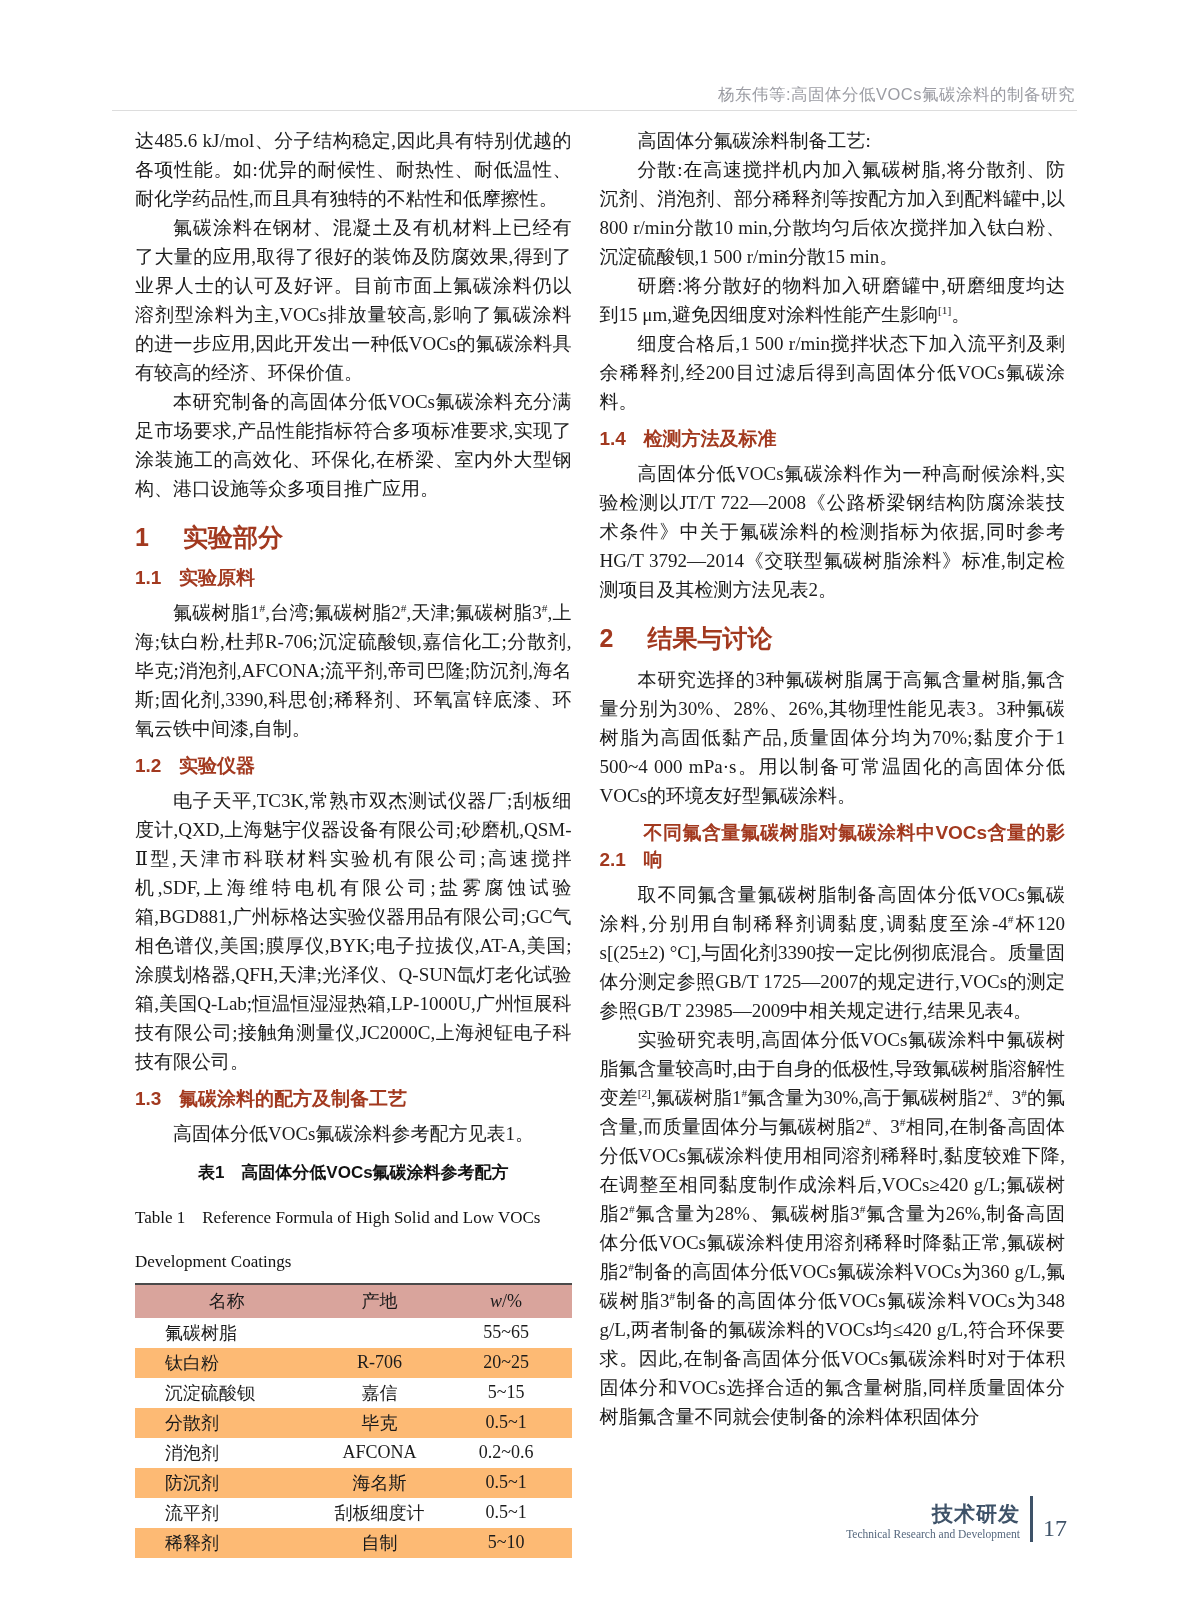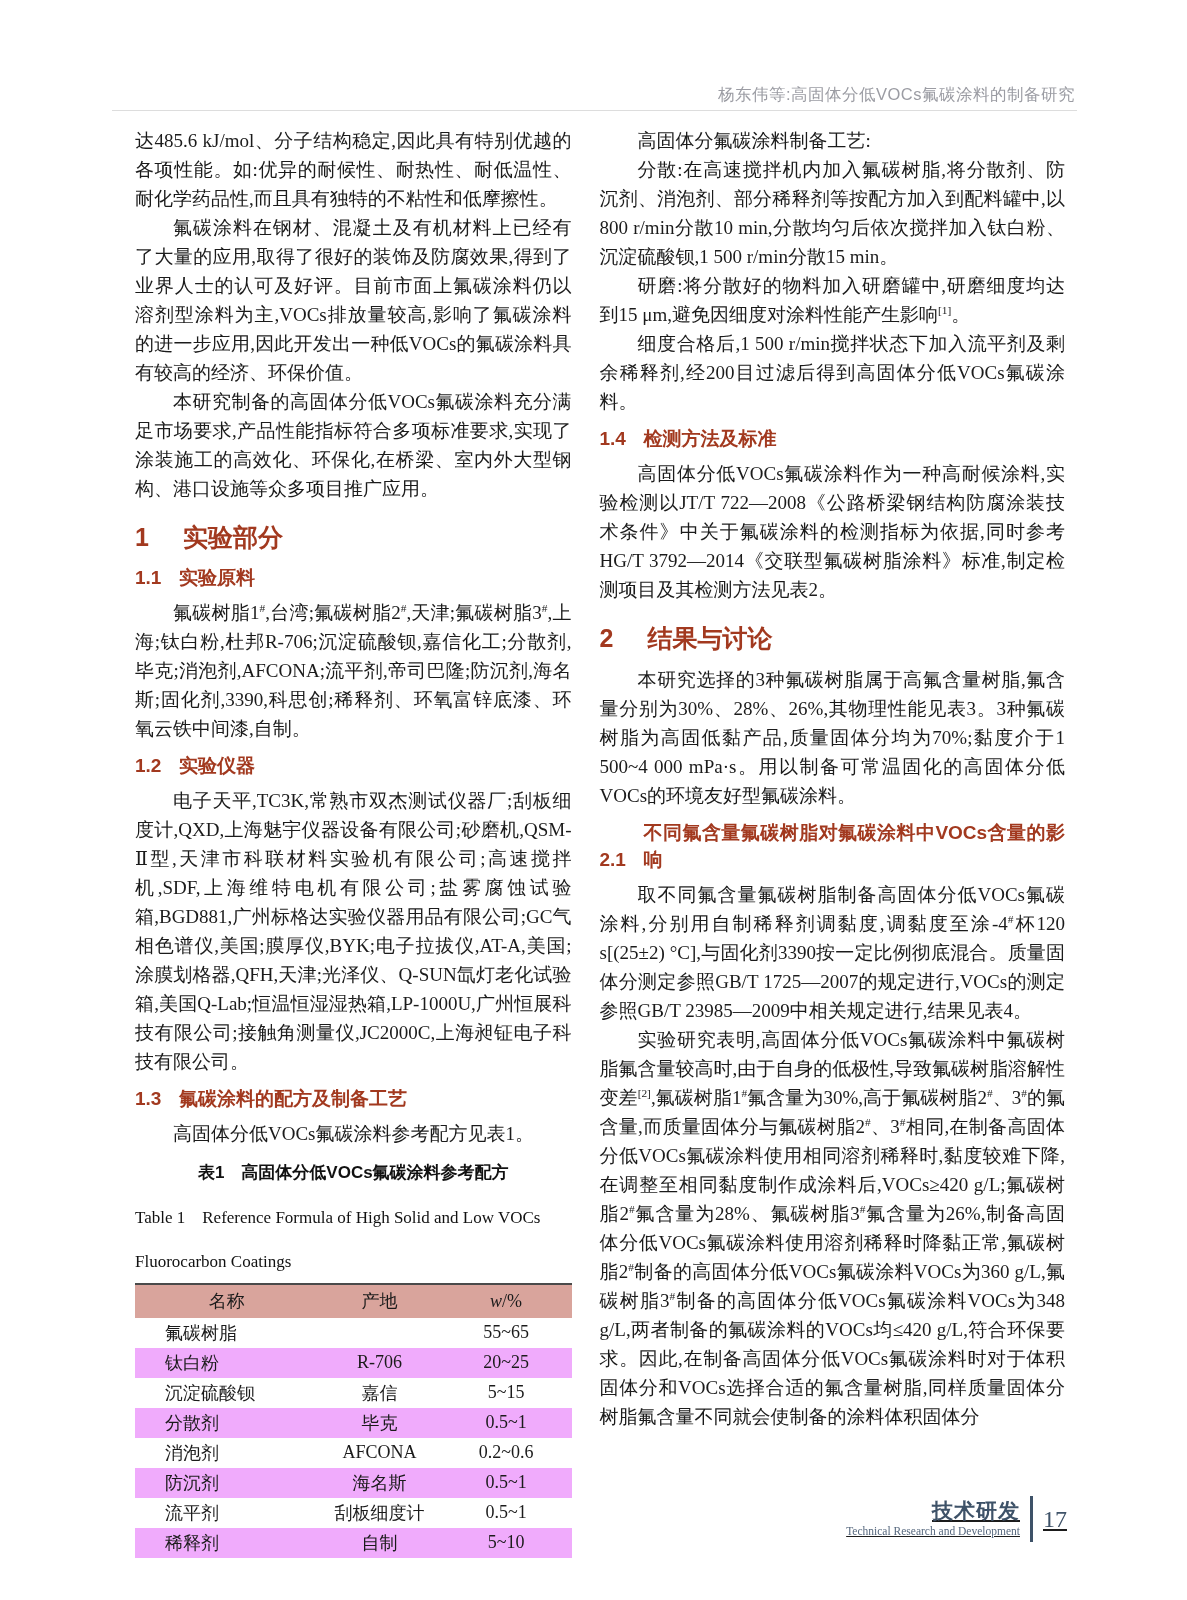--- a/index.html
+++ b/index.html
@@ -46,24 +46,24 @@
   table.t1{width:100%;border-collapse:collapse;margin-top:9px;border-top:2px solid #4a4a4a;}
   table.t1 th{
     background:#d9a49c;font-weight:normal;font-size:18px;height:31px;
     text-align:center;padding:1px 4px;
   }
   table.t1 td{font-size:18px;height:28px;padding:1px 4px;text-align:center;}
   table.t1 td:first-child{text-align:left;padding-left:30px;}
   table.t1 th:nth-child(1){width:42%;}
   table.t1 th:nth-child(2){width:28%;}
   table.t1 th:nth-child(3){width:30%;}
-  table.t1 tr.alt{background:#f0abfc;}
+  table.t1 tr.alt{background:#fdba74;}
   table.t1 i{font-family:"Liberation Serif","DejaVu Serif",serif;}
   
-  .footer{position:absolute;right:120px;bottom:58px;display:flex;align-items:center;text-decoration:underline;}
+  .footer{position:absolute;right:120px;bottom:58px;display:flex;align-items:flex-end;}
   .footer-txt{text-align:right;padding-right:10px;}
   .footer-zh{
     font-family:"Liberation Sans","DejaVu Sans",sans-serif;font-weight:bold;
     font-size:21px;line-height:24px;color:#3e5268;letter-spacing:1px;
   }
   .footer-en{font-size:11.5px;line-height:16px;color:#55677d;}
   .footer-bar{width:3px;height:46px;background:#3e5268;flex:0 0 auto;}
   .footer-page{font-size:24px;color:#3e5268;padding-left:10px;}
 </style>
 </head>
@@ -99,21 +99,21 @@
       <p class="body ind">电子天平,TC3K,常熟市双杰测试仪器厂;刮板细度计,QXD,上海魅宇仪器设备有限公司;砂磨机,QSM-Ⅱ型,天津市科联材料实验机有限公司;高速搅拌机,SDF,上海维特电机有限公司;盐雾腐蚀试验箱,BGD881,广州标格达实验仪器用品有限公司;GC气相色谱仪,美国;膜厚仪,BYK;电子拉拔仪,AT-A,美国;涂膜划格器,QFH,天津;光泽仪、Q-SUN氙灯老化试验箱,美国Q-Lab;恒温恒湿湿热箱,LP-1000U,广州恒展科技有限公司;接触角测量仪,JC2000C,上海昶钲电子科技有限公司。</p>
 
       <div class="sec-h2">
         <span class="num">1.3</span>
         <span class="ttl">氟碳涂料的配方及制备工艺</span>
       </div>
       <p class="body ind">高固体分低VOCs氟碳涂料参考配方见表1。</p>
 
       <div class="tbl-cap-zh">表1　高固体分低VOCs氟碳涂料参考配方</div>
       <div class="tbl-cap-en">Table 1　Reference Formula of High Solid and Low VOCs</div>
-      <div class="tbl-cap-en">Fluorocarbon Coatings</div>
+      <div class="tbl-cap-en">Development Coatings</div>
 
       <table class="t1">
         <thead>
           <tr>
             <th>名称</th>
             <th>产地</th>
             <th><i>w</i>/%</th>
           </tr>
         </thead>
         <tbody>

